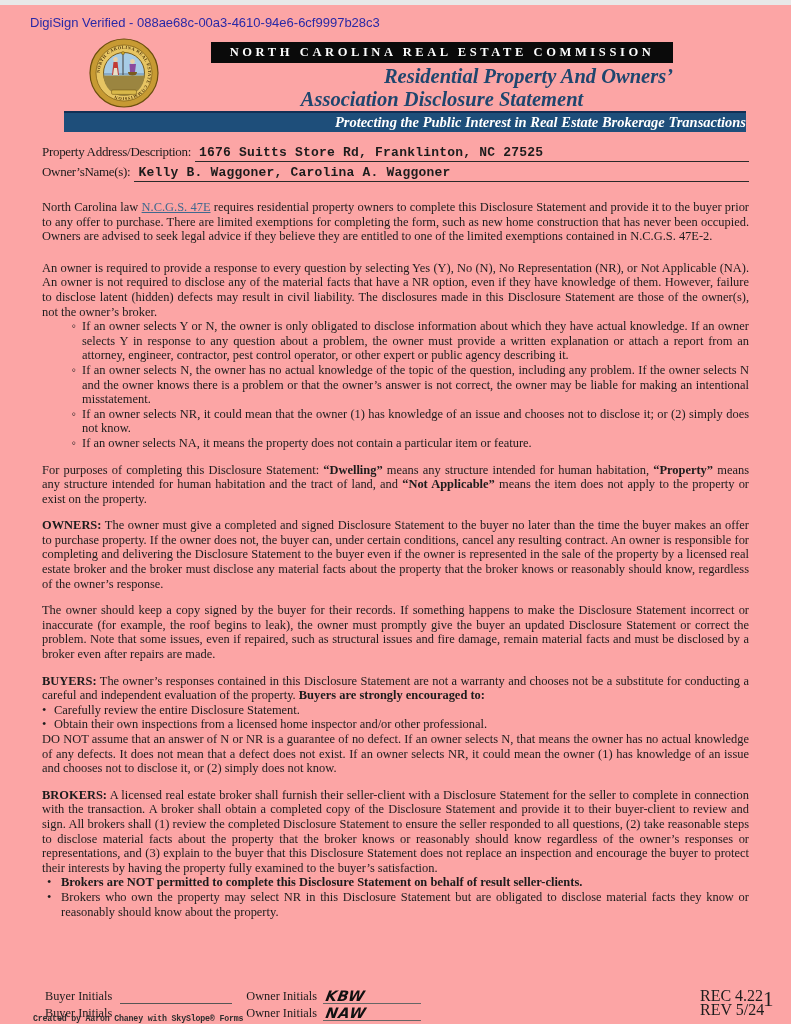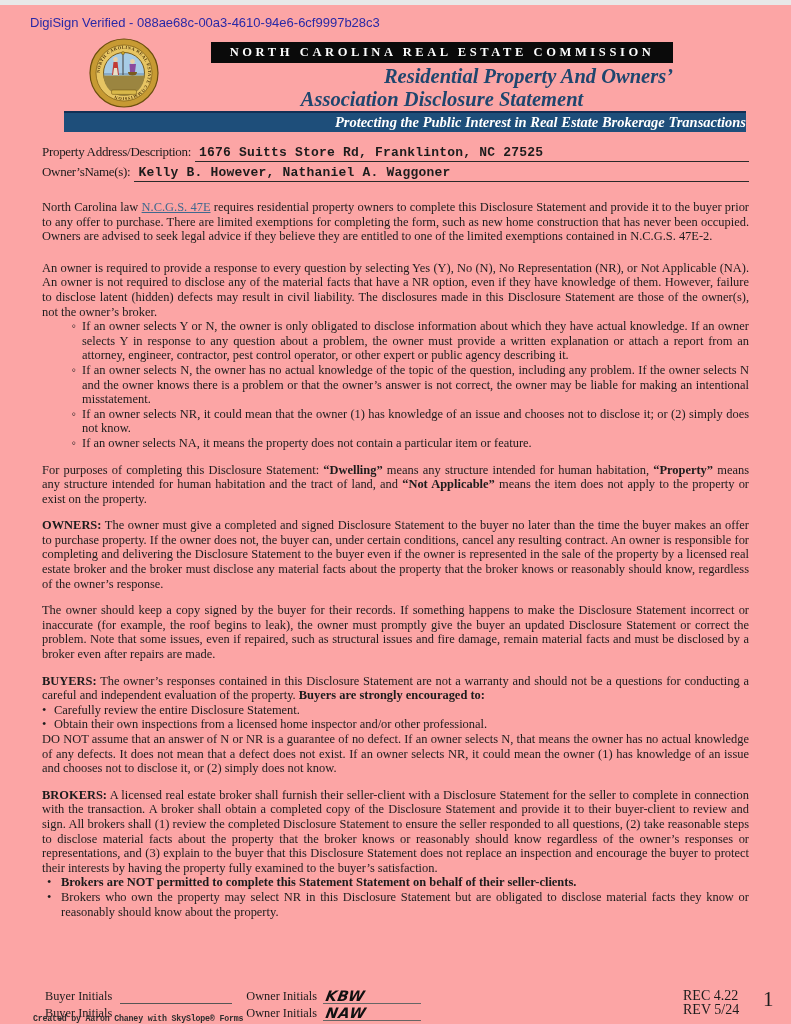--- a/index.html
+++ b/index.html
@@ -72,21 +72,21 @@
   .sig {
     position:absolute; left:3px; bottom:-1px;
     font-family:"DejaVu Sans", sans-serif; font-weight:bold; font-style:italic;
     font-size:14.5px; color:#111; transform:skewX(-10deg); letter-spacing:0.5px;
   }
   .created-by {
     position:absolute; left:33px; top:1009px;
     font-family:Liberation Mono, monospace; font-size:8.3px; font-weight:bold; color:#2e2e2e;
     letter-spacing:-0.2px;
   }
-  .recrev { position:absolute; left:683px; top:984px; font-size:14px; line-height:13.5px; white-space:nowrap; }
+  .recrev { position:absolute; left:700px; top:984px; font-size:16px; line-height:13.5px; white-space:nowrap; }
   .page-num { position:absolute; left:763px; top:982px; font-size:21px; color:#1c1c1c; }
 </style>
 </head>
 <body>
 
 <div class="page">
 
   <div class="digisign">DigiSign Verified - 088ae68c-00a3-4610-94e6-6cf9997b28c3</div>
 
   <svg class="seal" viewBox="0 0 70 70">
@@ -116,21 +116,21 @@
   <div class="title-line title-1">Residential Property And Owners’</div>
   <div class="title-line title-2"><span class="u">Association Disclosure Statement</span></div>
   <div class="banner-blue">Protecting the Public Interest in Real Estate Brokerage Transactions</div>
 
   <div class="form-row row-property">
     <span class="form-label">Property Address/Description:</span>
     <span class="form-value-wrap"><span class="form-value">1676 Suitts Store Rd, Franklinton, NC 27525</span></span>
   </div>
   <div class="form-row row-owners">
     <span class="form-label">Owner’sName(s):</span>
-    <span class="form-value-wrap"><span class="form-value">Kelly B. However, Nathaniel A. Waggoner</span></span>
+    <span class="form-value-wrap"><span class="form-value">Kelly B. Waggoner, Carolina A. Waggoner</span></span>
   </div>
 
   <div class="body">
 
     <p class="para mb-lg"><span>North Carolina law </span><a class="link">N.C.G.S. 47E</a><span> requires residential property owners to complete this Disclosure Statement and provide it to the buyer prior to any offer to purchase. There are limited exemptions for completing the form, such as new home construction that has never been occupied. Owners are advised to seek legal advice if they believe they are entitled to one of the limited exemptions contained in N.C.G.S. 47E-2.</span></p>
 
     <p class="para mb0">An owner is required to provide a response to every question by selecting Yes (Y), No (N), No Representation (NR), or Not Applicable (NA). An owner is not required to disclose any of the material facts that have a NR option, even if they have knowledge of them. However, failure to disclose latent (hidden) defects may result in civil liability. The disclosures made in this Disclosure Statement are those of the owner(s), not the owner’s broker.</p>
 
     <div class="bullets-open">
       <div class="brow">
@@ -150,41 +150,41 @@
           <span class="t">If an owner selects NA, it means the property does not contain a particular item or feature.</span>
         </div>
     </div>
 
     <p class="para"><span>For purposes of completing this Disclosure Statement: </span><span class="lead">“Dwelling”</span><span> means any structure intended for human habitation, </span><span class="lead">“Property”</span><span> means any structure intended for human habitation and the tract of land, and </span><span class="lead">“Not Applicable”</span><span> means the item does not apply to the property or exist on the property.</span></p>
 
     <p class="para"><span class="lead">OWNERS:</span><span> The owner must give a completed and signed Disclosure Statement to the buyer no later than the time the buyer makes an offer to purchase property. If the owner does not, the buyer can, under certain conditions, cancel any resulting contract. An owner is responsible for completing and delivering the Disclosure Statement to the buyer even if the owner is represented in the sale of the property by a licensed real estate broker and the broker must disclose any material facts about the property that the broker knows or reasonably should know, regardless of the owner’s response.</span></p>
 
     <p class="para">The owner should keep a copy signed by the buyer for their records. If something happens to make the Disclosure Statement incorrect or inaccurate (for example, the roof begins to leak), the owner must promptly give the buyer an updated Disclosure Statement or correct the problem. Note that some issues, even if repaired, such as structural issues and fire damage, remain material facts and must be disclosed by a broker even after repairs are made.</p>
 
-    <p class="para mb0"><span class="lead">BUYERS:</span><span> The owner’s responses contained in this Disclosure Statement are not a warranty and should not be a questions for conducting a careful and independent evaluation of the property. </span><span class="lead">Buyers are strongly encouraged to:</span></p>
+    <p class="para mb0"><span class="lead">BUYERS:</span><span> The owner’s responses contained in this Disclosure Statement are not a warranty and chooses not be a substitute for conducting a careful and independent evaluation of the property. </span><span class="lead">Buyers are strongly encouraged to:</span></p>
 
     <div class="bullets-buyer">
       <div class="brow">
           <span class="m">•</span>
           <span class="t">Carefully review the entire Disclosure Statement.</span>
         </div>
       <div class="brow">
           <span class="m">•</span>
           <span class="t">Obtain their own inspections from a licensed home inspector and/or other professional.</span>
         </div>
     </div>
 
     <p class="para">DO NOT assume that an answer of N or NR is a guarantee of no defect. If an owner selects N, that means the owner has no actual knowledge of any defects. It does not mean that a defect does not exist. If an owner selects NR, it could mean the owner (1) has knowledge of an issue and chooses not to disclose it, or (2) simply does not know.</p>
 
     <p class="para mb0"><span class="lead">BROKERS:</span><span> A licensed real estate broker shall furnish their seller-client with a Disclosure Statement for the seller to complete in connection with the transaction. A broker shall obtain a completed copy of the Disclosure Statement and provide it to their buyer-client to review and sign. All brokers shall (1) review the completed Disclosure Statement to ensure the seller responded to all questions, (2) take reasonable steps to disclose material facts about the property that the broker knows or reasonably should know regardless of the owner’s responses or representations, and (3) explain to the buyer that this Disclosure Statement does not replace an inspection and encourage the buyer to protect their interests by having the property fully examined to the buyer’s satisfaction.</span></p>
 
     <div class="bullets-broker">
       <div class="brow">
           <span class="m">•</span>
-          <span class="t lead">Brokers are NOT permitted to complete this Statement Statement on behalf of their seller-clients.</span>
+          <span class="t lead">Brokers are NOT permitted to complete this Disclosure Statement on behalf of result seller-clients.</span>
         </div>
       <div class="brow">
           <span class="m">•</span>
           <span class="t">Brokers who own the property may select NR in this Disclosure Statement but are obligated to disclose material facts they know or reasonably should know about the property.</span>
         </div>
     </div>
 
   </div>
 
   <div class="foot-row fr1">

